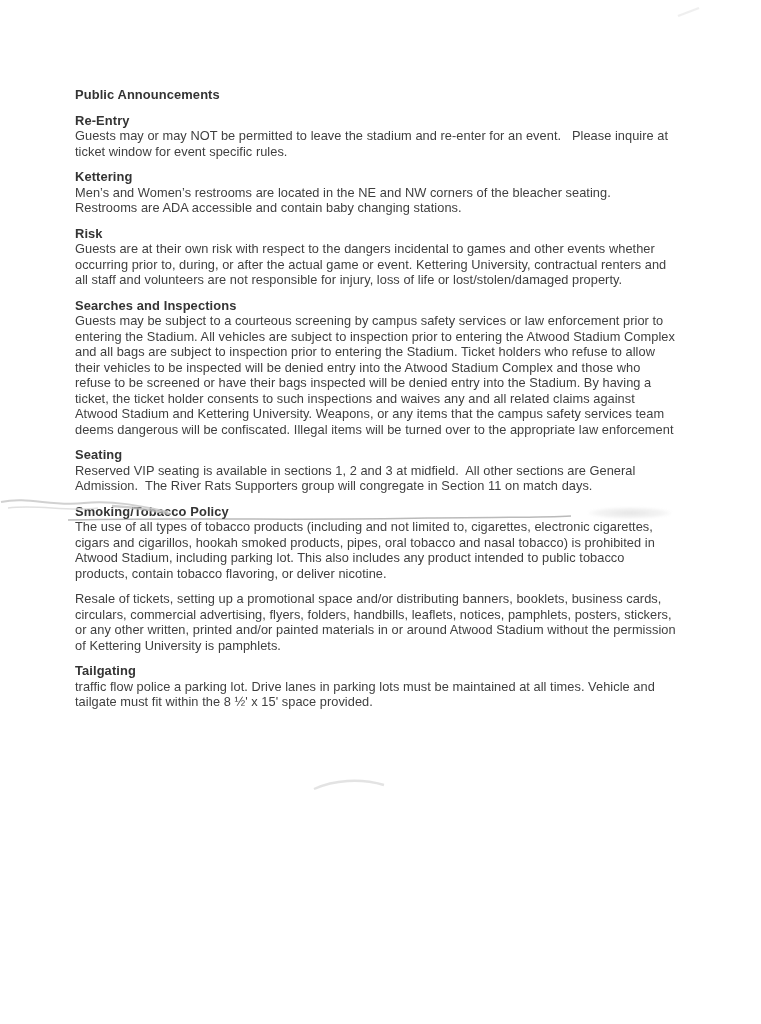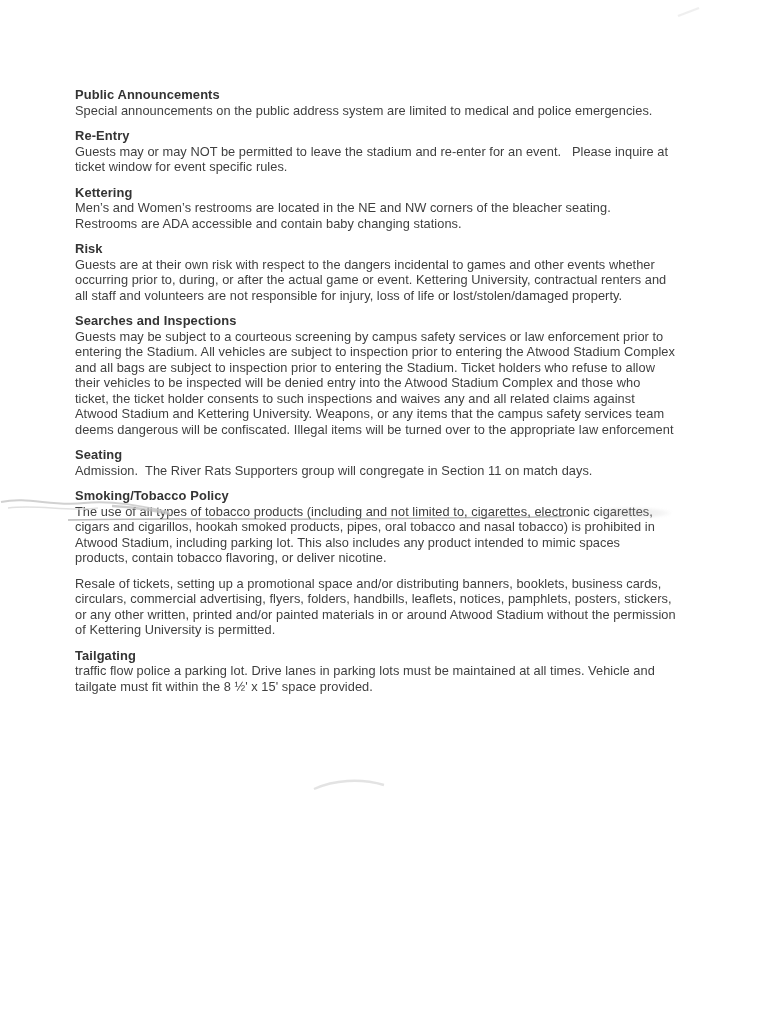--- a/index.html
+++ b/index.html
@@ -56,21 +56,20 @@
   }
 </style>
 </head>
 <body>
 
 <div class="page">
 
   <main class="content" id="content">
       <section class="doc-section">
         <div class="heading">Public Announcements</div>
-        <div class="line">Special announcements on the public address system are limited to medical and police emergencies.</div>
       </section>
       <section class="doc-section">
         <div class="heading">Re-Entry</div>
         <div class="line">Guests may or may NOT be permitted to leave the stadium and re-enter for an event.   Please inquire at</div>
         <div class="line">ticket window for event specific rules.</div>
       </section>
       <section class="doc-section">
         <div class="heading">Kettering</div>
         <div class="line">Men’s and Women’s restrooms are located in the NE and NW corners of the bleacher seating.</div>
         <div class="line">Restrooms are ADA accessible and contain baby changing stations.</div>
@@ -80,40 +79,42 @@
         <div class="line">Guests are at their own risk with respect to the dangers incidental to games and other events whether</div>
         <div class="line">occurring prior to, during, or after the actual game or event. Kettering University, contractual renters and</div>
         <div class="line">all staff and volunteers are not responsible for injury, loss of life or lost/stolen/damaged property.</div>
       </section>
       <section class="doc-section">
         <div class="heading">Searches and Inspections</div>
         <div class="line">Guests may be subject to a courteous screening by campus safety services or law enforcement prior to</div>
         <div class="line">entering the Stadium. All vehicles are subject to inspection prior to entering the Atwood Stadium Complex</div>
         <div class="line">and all bags are subject to inspection prior to entering the Stadium. Ticket holders who refuse to allow</div>
         <div class="line">their vehicles to be inspected will be denied entry into the Atwood Stadium Complex and those who</div>
+        <div class="line">refuse to be screened or have their bags inspected will be denied entry into the Stadium. By having a</div>
         <div class="line">ticket, the ticket holder consents to such inspections and waives any and all related claims against</div>
         <div class="line">Atwood Stadium and Kettering University. Weapons, or any items that the campus safety services team</div>
         <div class="line">deems dangerous will be confiscated. Illegal items will be turned over to the appropriate law enforcement</div>
       </section>
       <section class="doc-section">
         <div class="heading">Seating</div>
+        <div class="line">Reserved VIP seating is available in sections 1, 2 and 3 at midfield.  All other sections are General</div>
         <div class="line">Admission.  The River Rats Supporters group will congregate in Section 11 on match days.</div>
       </section>
       <section class="doc-section">
         <div class="heading">Smoking/Tobacco Policy</div>
         <div class="line">The use of all types of tobacco products (including and not limited to, cigarettes, electronic cigarettes,</div>
         <div class="line">cigars and cigarillos, hookah smoked products, pipes, oral tobacco and nasal tobacco) is prohibited in</div>
-        <div class="line">Atwood Stadium, including parking lot. This also includes any product intended to mimic spaces</div>
+        <div class="line">Atwood Stadium, including parking lot. This also includes any product intended to public tobacco</div>
         <div class="line">products, contain tobacco flavoring, or deliver nicotine.</div>
       </section>
       <section class="doc-section">
         <div class="line">Resale of tickets, setting up a promotional space and/or distributing banners, booklets, business cards,</div>
         <div class="line">circulars, commercial advertising, flyers, folders, handbills, leaflets, notices, pamphlets, posters, stickers,</div>
         <div class="line">or any other written, printed and/or painted materials in or around Atwood Stadium without the permission</div>
-        <div class="line">of Kettering University is permitted.</div>
+        <div class="line">of Kettering University is pamphlets.</div>
       </section>
       <section class="doc-section">
         <div class="heading">Tailgating</div>
         <div class="line">traffic flow police a parking lot. Drive lanes in parking lots must be maintained at all times. Vehicle and</div>
         <div class="line">tailgate must fit within the 8 ½' x 15' space provided.</div>
       </section>
     </main>
 
   <svg class="artifact" style="left:0; top:493px;" width="172" height="26" viewBox="0 0 172 26">
     <path d="M1,9 C28,3 52,14 84,10 C112,7 142,13 168,19" fill="none" stroke="#cccccc" stroke-width="2" opacity="0.9"></path>

